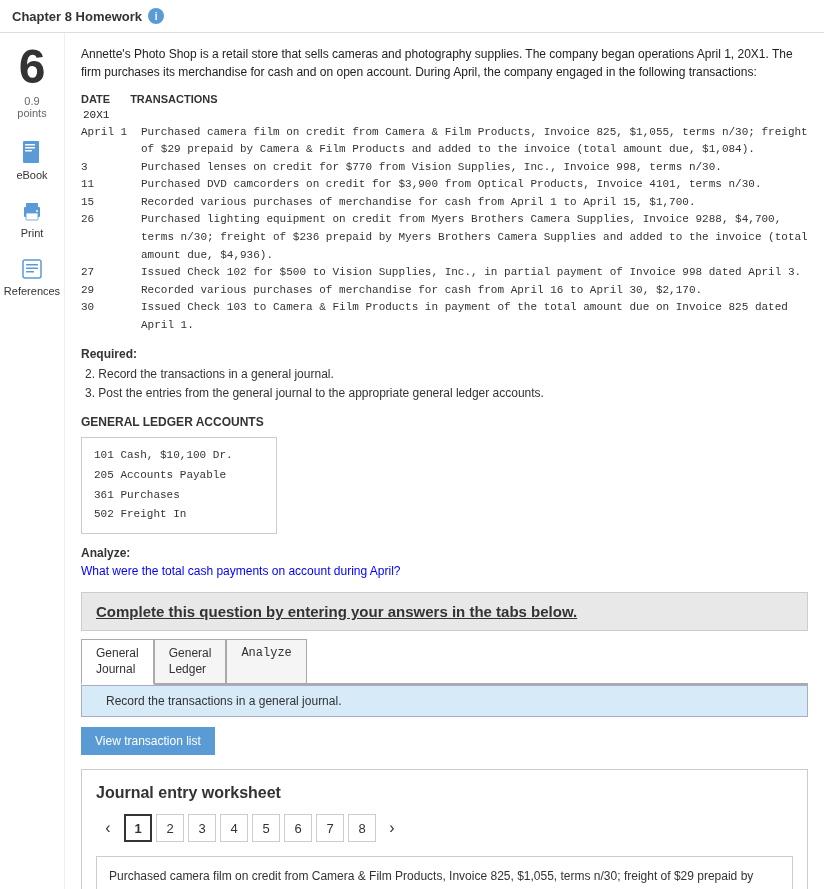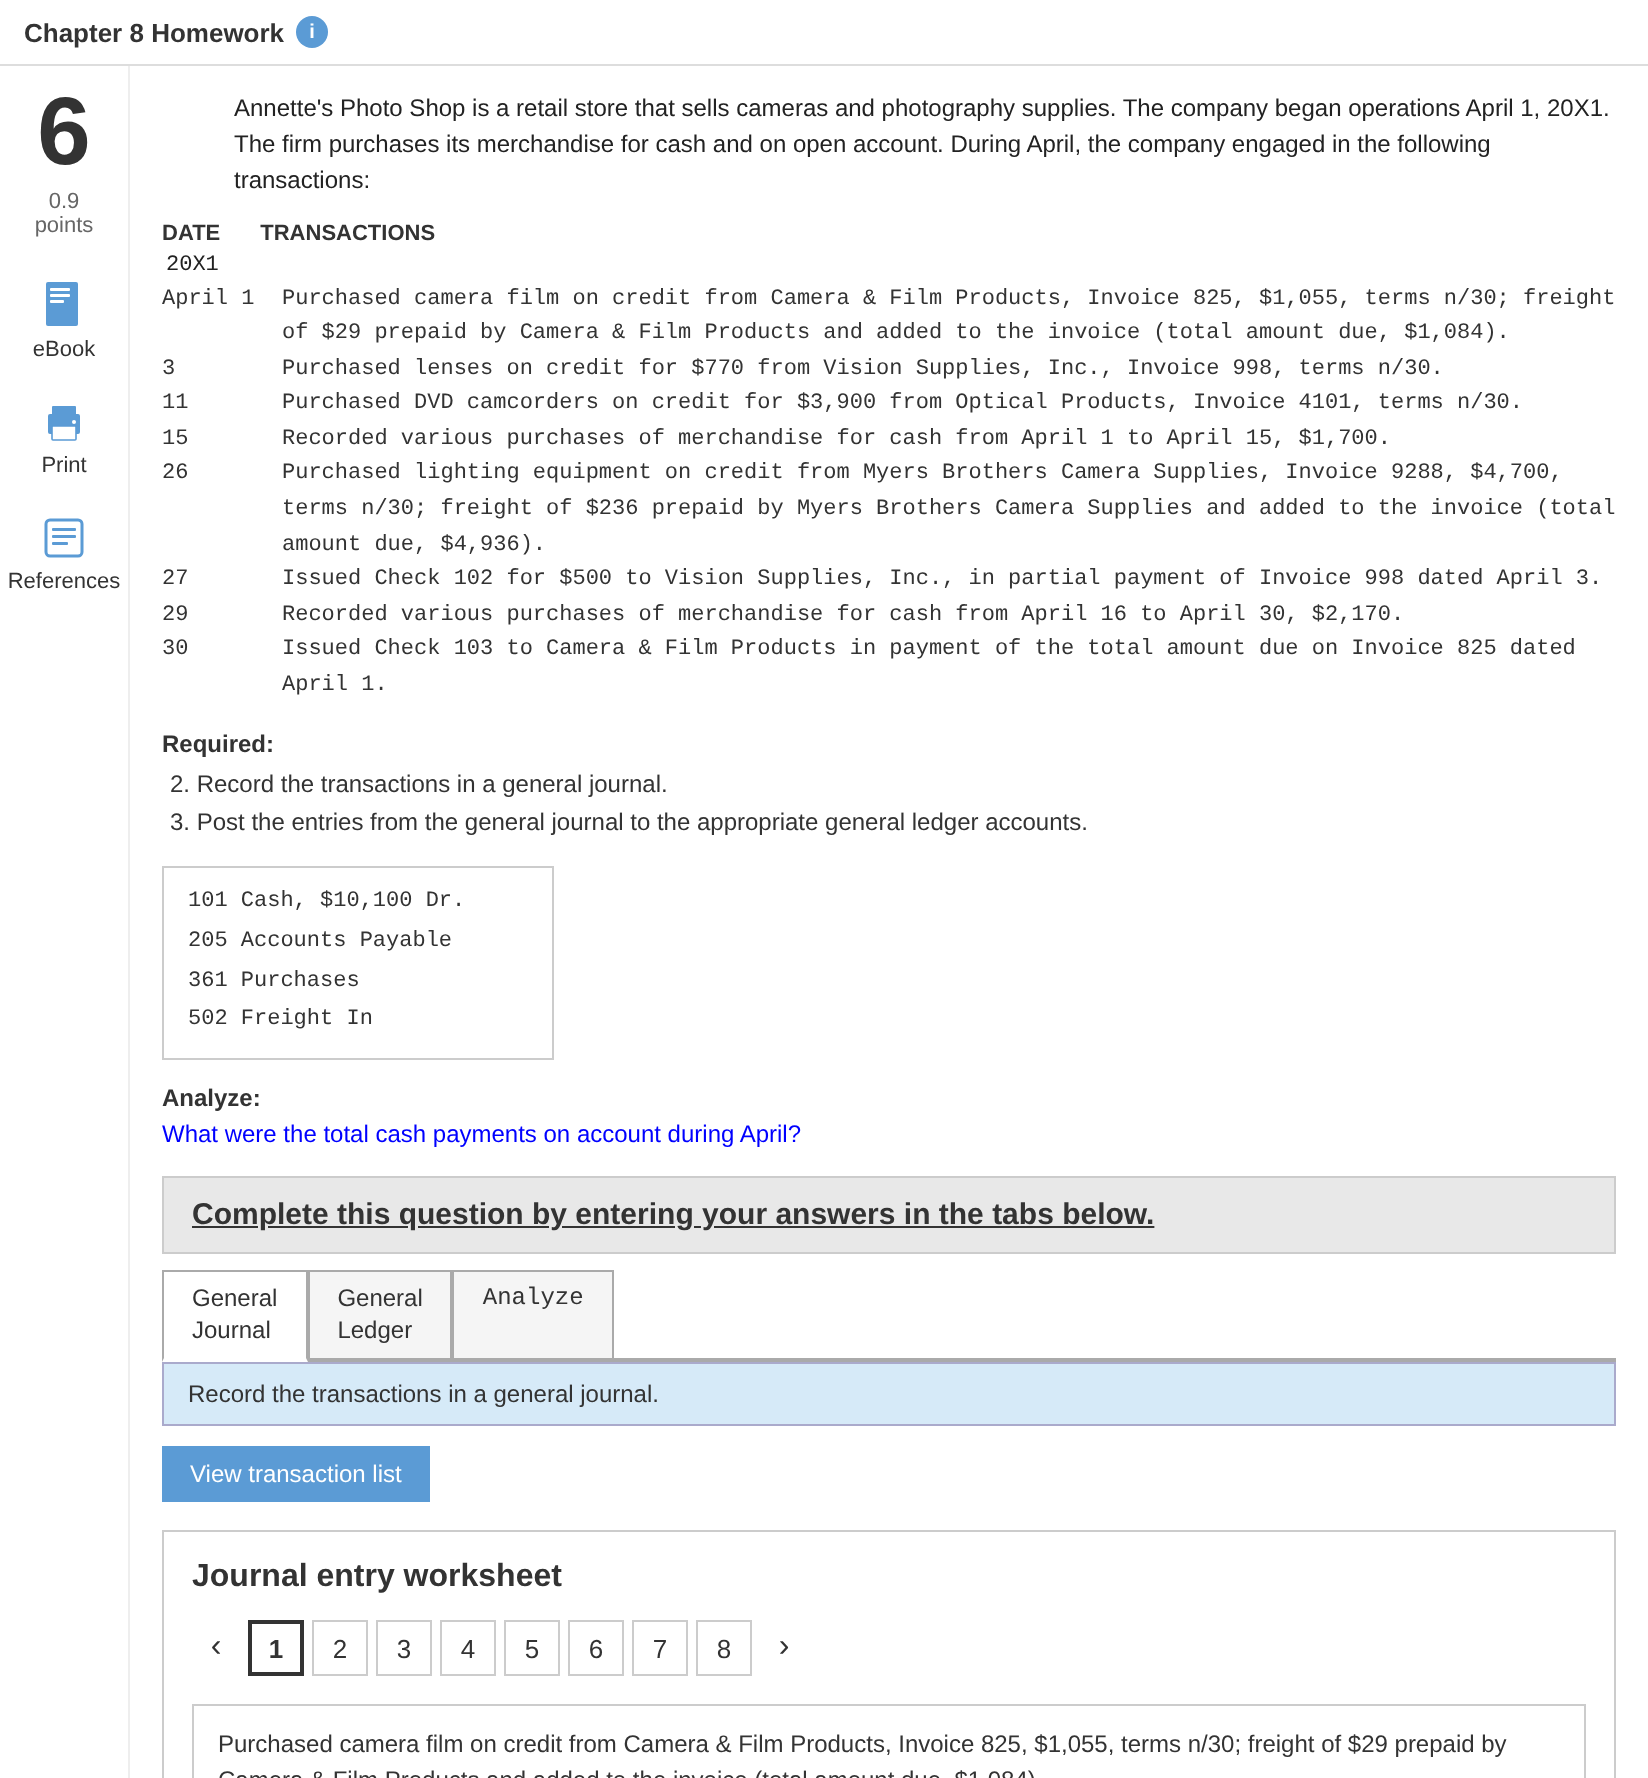--- a/index.html
+++ b/index.html
@@ -18,21 +18,21 @@
     .problem-number { font-size: 48px; font-weight: bold; color: #333; margin-bottom: 4px; line-height: 1; }
     .points-label { font-size: 11px; color: #666; text-align: center; margin-bottom: 20px; }
     .sidebar-btn { display: flex; flex-direction: column; align-items: center; margin-bottom: 16px; cursor: pointer; color: #555; }
     .sidebar-btn-icon { width: 28px; height: 28px; margin-bottom: 2px; display: flex; align-items: center; justify-content: center; }
     .sidebar-btn-label { font-size: 11px; color: #333; text-align: center; }
 
     
     .content { flex: 1; padding: 12px 16px; }
 
     
-    .problem-desc { font-size: 12px; line-height: 1.5; margin-bottom: 12px; color: #222; margin-left: 36px; }
+    .problem-desc { font-size: 12px; line-height: 1.5; margin-bottom: 12px; color: #222; }
 
     
     .transactions-section { margin-bottom: 12px; }
     .trans-header { display: flex; gap: 20px; font-weight: bold; font-size: 11px; margin-bottom: 2px; }
     .trans-row { font-size: 11px; font-family: 'Courier New', monospace; line-height: 1.5; color: #222; }
     .trans-row .year { margin-left: 2px; }
     .trans-line { display: flex; }
 
     
     .required-section { margin-bottom: 12px; }
@@ -49,21 +49,21 @@
 
     
     .instruction-box { background: #e8e8e8; border: 1px solid #ccc; padding: 10px 14px; font-size: 15px; font-weight: bold; margin-bottom: 8px; text-decoration: underline; }
 
     
     .tabs { display: flex; gap: 0; margin-bottom: 0; border-bottom: 2px solid #aaa; }
     .tab { border: 1px solid #aaa; border-bottom: none; padding: 6px 14px; font-size: 12px; cursor: pointer; background: #f5f5f5; line-height: 1.3; }
     .tab.active { background: #fff; border-bottom: 2px solid #fff; margin-bottom: -2px; font-weight: normal; }
 
     
-    .journal-instruction { background: #d6eaf8; border: 1px solid #aac; padding: 8px 12px; font-size: 12px; margin-bottom: 10px; }
+    .journal-instruction { background: #d6eaf8; border: 1px solid #aac; padding: 8px 24px; font-size: 12px; margin-bottom: 10px; }
 
     
     .btn-view-trans { background: #5b9bd5; color: #fff; border: none; padding: 7px 14px; font-size: 12px; cursor: pointer; margin-bottom: 14px; }
 
     
     .worksheet-box { border: 1px solid #ccc; padding: 14px; margin-bottom: 0; }
     .worksheet-title { font-size: 16px; font-weight: bold; margin-bottom: 12px; }
 
     
     .pagination { display: flex; align-items: center; gap: 4px; margin-bottom: 14px; }
@@ -179,20 +179,21 @@
     <div class="required-section">
       <div class="required-title">Required:</div>
       <div id="required-items-list">
           <div class="required-item">2. Record the transactions in a general journal.</div>
           <div class="required-item">3. Post the entries from the general journal to the appropriate general ledger accounts.</div>
         </div>
     </div>
 
     
     <div>
+      <div class="gl-title">GENERAL LEDGER ACCOUNTS</div>
       <div class="gl-box" id="gl-box">
           <div>101  Cash, $10,100 Dr.</div>
           <div>205  Accounts Payable</div>
           <div>361  Purchases</div>
           <div>502  Freight In</div>
         </div>
     </div>
 
     
     <div>

